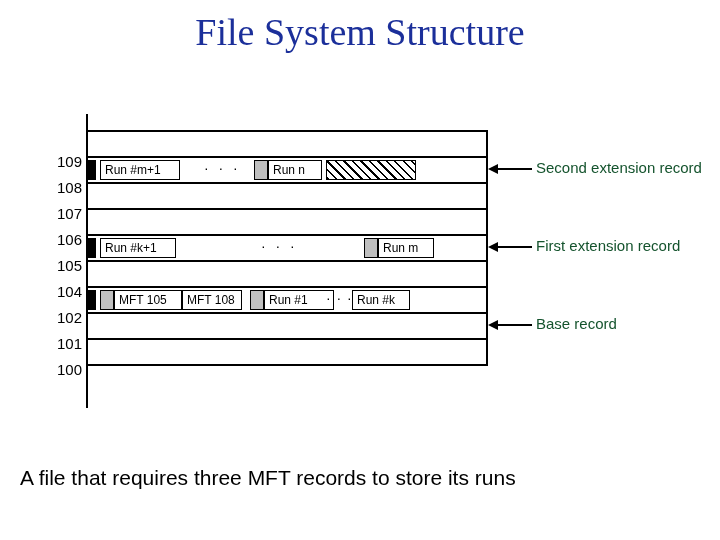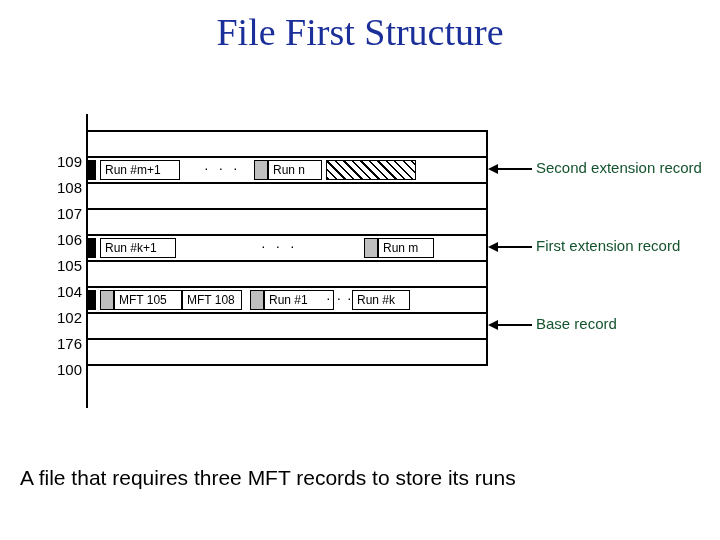--- a/index.html
+++ b/index.html
@@ -124,21 +124,21 @@
     left: 20px;
     top: 466px;
     width: 680px;
     font-size: 21px;
     color: #000;
   }
 </style>
 </head>
 <body>
 
-<div class="title">File First Structure</div>
+<div class="title">File System Structure</div>
 
 <div class="stage">
   <div class="vleft"></div>
   <div class="table">
 
     <div class="row">
       <span class="num">109</span>
     </div>
 
     <div class="row">
@@ -179,21 +179,21 @@
       <span class="cell gcell" style="left:14px;width:14px"></span>
       <span class="cell" style="left:28px;width:68px">MFT 105</span>
       <span class="cell" style="left:96px;width:60px">MFT 108</span>
       <span class="cell gcell" style="left:164px;width:14px"></span>
       <span class="cell" style="left:178px;width:70px">Run #1</span>
       <span class="dots" style="left:240px;letter-spacing:1px">· · ·</span>
       <span class="cell" style="left:266px;width:58px">Run #k</span>
     </div>
 
     <div class="row">
-      <span class="num">176</span>
+      <span class="num">101</span>
     </div>
 
     <div class="row">
       <span class="num">100</span>
     </div>
   </div>
 
   <div class="arrow" style="left:458px;top:38px">
     <div class="arrow-head" style="left:0"></div>
     <div class="arrow-line" style="left:10px;width:34px"></div>

